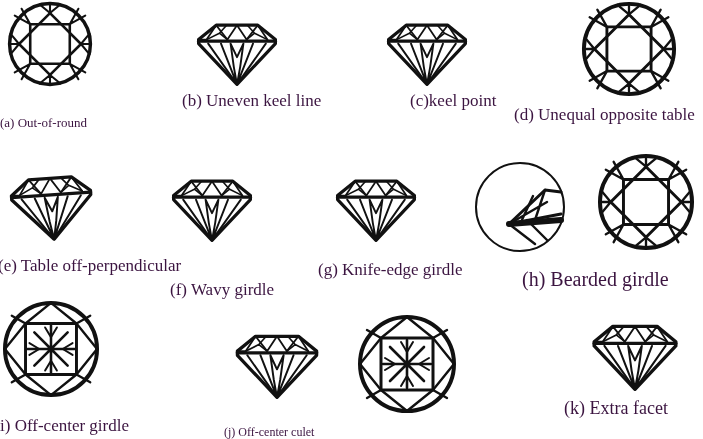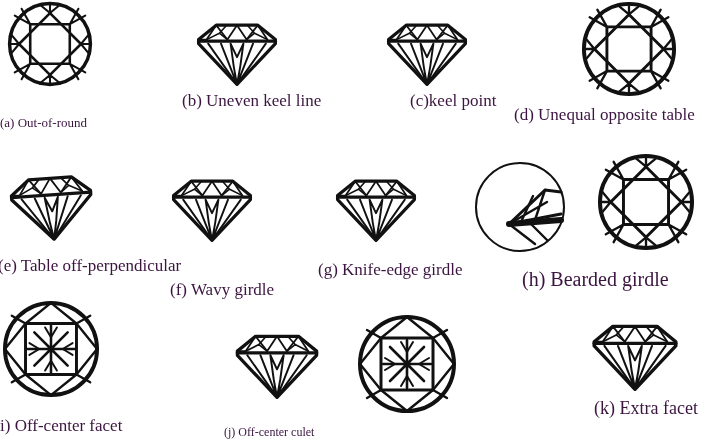--- a/index.html
+++ b/index.html
@@ -104,31 +104,31 @@
   <svg style="left:597px;top:150px" width="98" height="104">
       <use href="#top" width="98" height="104" preserveAspectRatio="none"></use>
     </svg>
   <div class="lbl" style="left:522px;top:268px;font-size:20px;">(h) Bearded girdle</div>
 </div>
 
 <div class="fig">
   <svg style="left:2px;top:300px" width="98" height="98">
       <use href="#bottom" width="98" height="98"></use>
     </svg>
-  <div class="lbl" style="left:0;top:416px;font-size:17px;">i) Off-center facet</div>
+  <div class="lbl" style="left:0;top:416px;font-size:17px;">i) Off-center girdle</div>
 </div>
 
 <div class="fig">
   <svg style="left:227px;top:333px" width="100" height="66">
       <use href="#side" width="100" height="66" preserveAspectRatio="none"></use>
     </svg>
   <svg style="left:357px;top:312px" width="100" height="104">
       <use href="#bottom" width="100" height="104" preserveAspectRatio="none"></use>
     </svg>
   <div class="lbl" style="left:224px;top:425px;font-size:12px;">(j) Off-center culet</div>
 </div>
 
 <div class="fig">
   <svg style="left:585px;top:323px" width="100" height="68">
       <use href="#side" width="100" height="68" preserveAspectRatio="none"></use>
     </svg>
-  <div class="lbl" style="left:594px;top:398px;font-size:18px;">(k) Extra facet</div>
+  <div class="lbl" style="left:564px;top:398px;font-size:18px;">(k) Extra facet</div>
 </div>
 
 </body></html>

